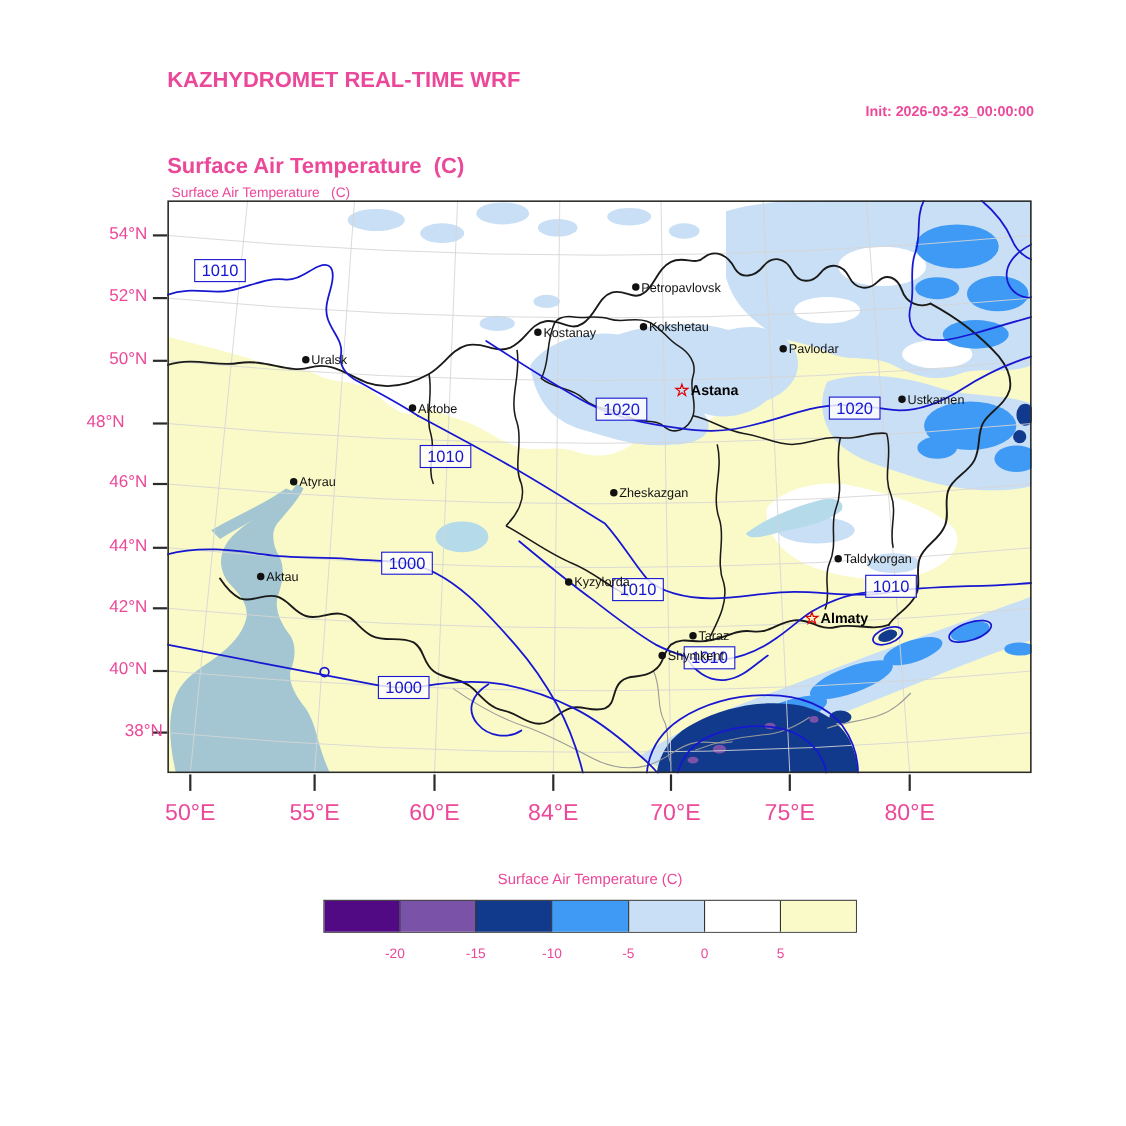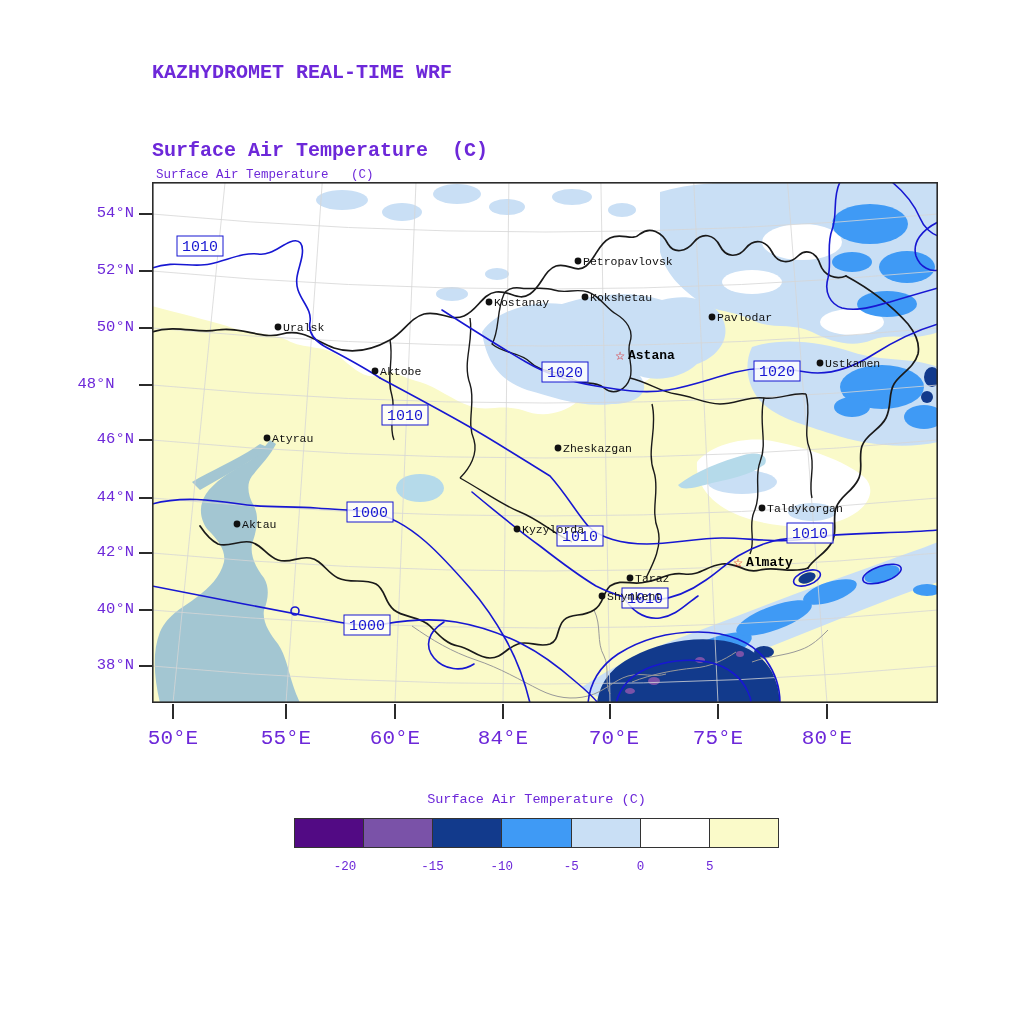--- a/index.html
+++ b/index.html
@@ -1,17 +1,17 @@
 <!DOCTYPE html>
 <html style="--land_warm: #FAFAC9; --temp_0_5: #FFFFFF; --temp_m5_0: #C9DFF5; --temp_m10_m5: #3F9AF5; --temp_m15_m10: #123A8C; --temp_m20_m15: #7A52A8; --temp_below_m20: #520A84; --sea: #A3C6D2; --lake: #B5DAEA; --contour: #1717D2; --border: #1A1A1A; --border_minor: #999999; --graticule: #D5D5D5; --capital_star: #E00000;"><head>
 <meta charset="utf-8">
 <style>
   html,body{margin:0;padding:0;background:#fff;}
   #page{position:relative;width:1024px;height:1024px;background:#ffffff;overflow:hidden;
-        font-family:Liberation Mono, monospace;color:#6d28d9;}
+        font-family:Liberation Sans, sans-serif;color:#ec4899;}
   .abs{position:absolute;}
   #title-block{left:152px;top:8px;font-size:20px;font-weight:700;line-height:26px;white-space:pre;}
   #init-block{left:640px;top:58px;width:300px;text-align:right;font-size:13px;font-weight:700;line-height:17px;white-space:pre;}
   #sublegend{left:156px;top:135px;font-size:12.5px;line-height:16px;white-space:pre;}
   #map-wrap{left:152px;top:182px;width:786px;height:521px;}
   svg{display:block;}
   .grid{stroke:var(--graticule);stroke-width:0.8;fill:none;}
   .f-land{fill:var(--land_warm);} .f-white{fill:var(--temp_0_5);}
   .f-lb{fill:var(--temp_m5_0);} .f-bb{fill:var(--temp_m10_m5);}
   .f-nv{fill:var(--temp_m15_m10);} .f-pu{fill:var(--temp_m20_m15);}
@@ -41,20 +41,21 @@
 
 <div id="page">
 
   <div id="title-block" class="abs">
     <div>KAZHYDROMET REAL-TIME WRF</div>
     <div>Surface Air Temperature  (C)</div>
     <div>Sea Level Pressure  (hPa)</div>
   </div>
 
   <div id="init-block" class="abs">
+    <div>Init: 2026-03-23_00:00:00</div>
   </div>
 
   <div id="sublegend" class="abs">
     <div>Surface Air Temperature   (C)</div>
     <div>Sea Level Pressure   (hPa)</div>
   </div>
 
   <div id="map-wrap" class="abs">
     <svg id="map-svg" width="786" height="521" viewBox="0 0 786 521">
 
@@ -360,21 +361,21 @@
       <div class="ylab" style="left: 58px; top: 375px; text-align: center;">48°N</div>
       <div class="tick-y" style="left: 139px; top: 439px;"></div>
       <div class="ylab" style="left: 58px; top: 430px;">46°N</div>
       <div class="tick-y" style="left: 139px; top: 497px;"></div>
       <div class="ylab" style="left: 58px; top: 488px;">44°N</div>
       <div class="tick-y" style="left: 139px; top: 552px;"></div>
       <div class="ylab" style="left: 58px; top: 543px;">42°N</div>
       <div class="tick-y" style="left: 139px; top: 609px;"></div>
       <div class="ylab" style="left: 58px; top: 600px;">40°N</div>
       <div class="tick-y" style="left: 139px; top: 665px;"></div>
-      <div class="ylab" style="left: 58px; top: 656px;">38°N</div>
+      <div class="ylab" style="left: 72px; top: 656px;">38°N</div>
       <div class="tick-x" style="left: 172px; top: 704px;"></div>
       <div class="xlab" style="left: 141px; top: 727px;">50°E</div>
       <div class="tick-x" style="left: 285px; top: 704px;"></div>
       <div class="xlab" style="left: 254px; top: 727px;">55°E</div>
       <div class="tick-x" style="left: 394px; top: 704px;"></div>
       <div class="xlab" style="left: 363px; top: 727px;">60°E</div>
       <div class="tick-x" style="left: 502px; top: 704px;"></div>
       <div class="xlab" style="left: 471px; top: 727px;">84°E</div>
       <div class="tick-x" style="left: 609px; top: 704px;"></div>
       <div class="xlab" style="left: 582px; top: 727px;">70°E</div>
@@ -388,21 +389,21 @@
   <div id="cbar" class="abs">
       <div class="cbar-cell" style="background: rgb(82, 10, 132);"></div>
       <div class="cbar-cell" style="background: rgb(122, 82, 168);"></div>
       <div class="cbar-cell" style="background: rgb(18, 58, 140);"></div>
       <div class="cbar-cell" style="background: rgb(63, 154, 245);"></div>
       <div class="cbar-cell" style="background: rgb(201, 223, 245);"></div>
       <div class="cbar-cell" style="background: rgb(255, 255, 255);"></div>
       <div class="cbar-cell" style="background: rgb(250, 250, 201);"></div>
     </div>
   <div id="cbar-ticks">
-      <div class="cbar-tick" style="left: 323px;">-20</div>
+      <div class="cbar-tick" style="left: 337px;">-20</div>
       <div class="cbar-tick" style="left: 410.571px;">-15</div>
       <div class="cbar-tick" style="left: 479.857px;">-10</div>
       <div class="cbar-tick" style="left: 549.143px;">-5</div>
       <div class="cbar-tick" style="left: 618.429px;">0</div>
       <div class="cbar-tick" style="left: 687.714px;">5</div>
     </div>
 
 </div>
 
 </body></html>

